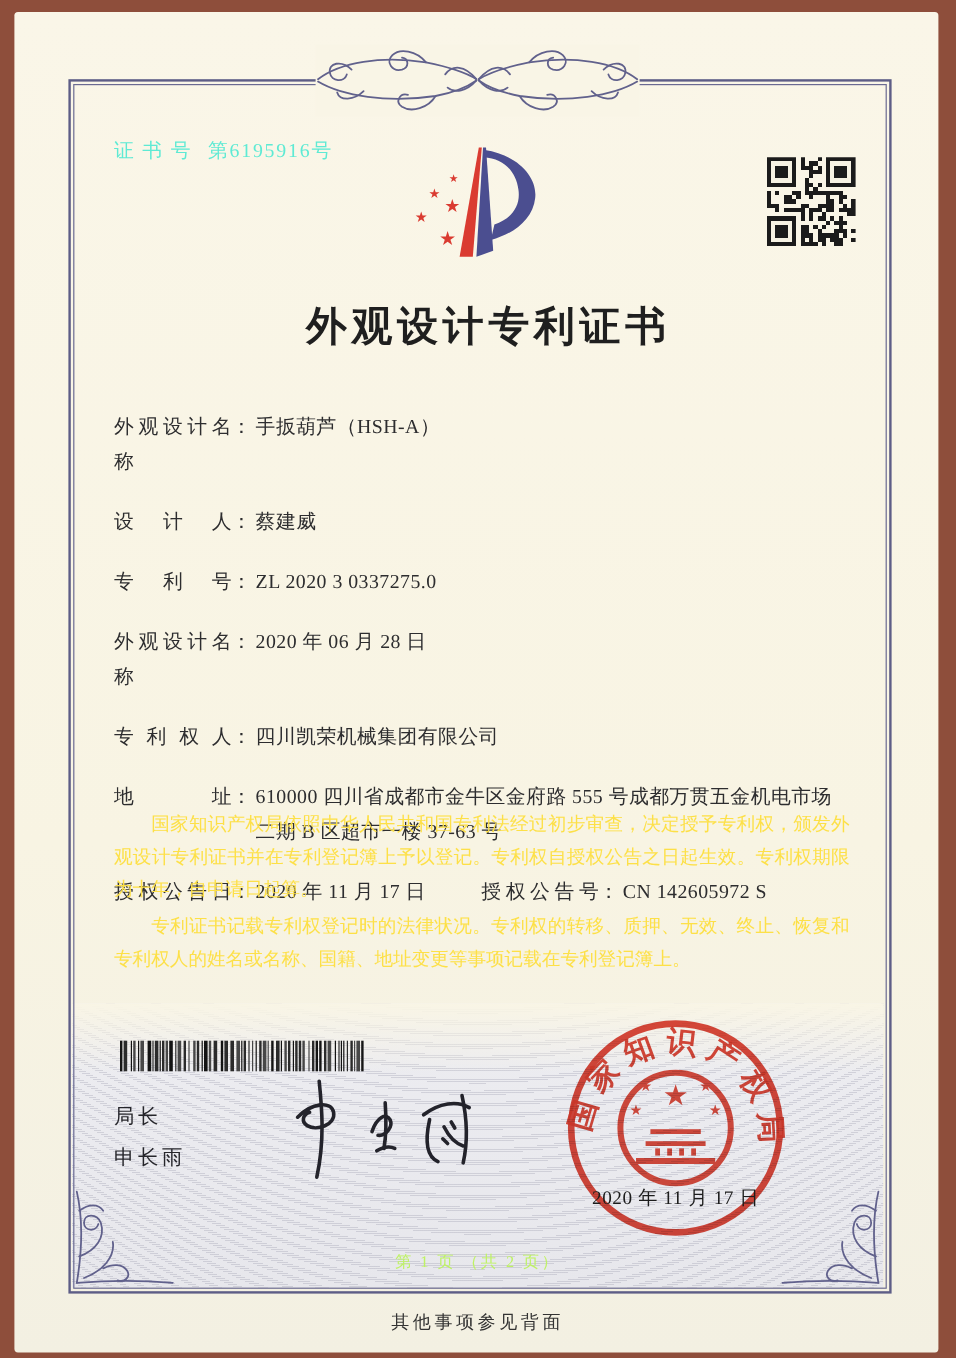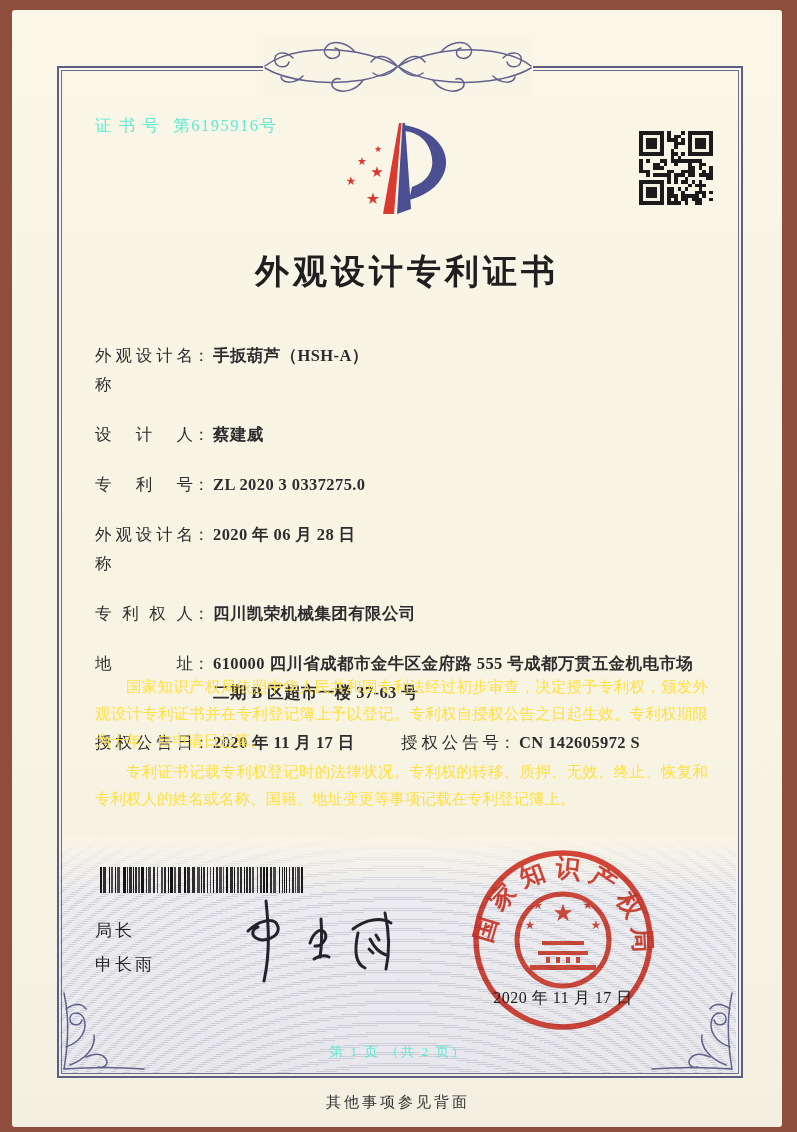--- a/index.html
+++ b/index.html
@@ -23,35 +23,35 @@
   .flourish.bl{left:60px;top:989px;}
   .flourish.br{left:648px;top:989px;transform:scaleX(-1);}
   .logo{position:absolute;left:335px;top:103px;width:170px;height:135px;}
   .qr{position:absolute;left:639px;top:131px;width:74px;height:74px;}
   .title{position:absolute;left:66px;top:249px;width:682px;text-align:center;
          font-size:34px;font-weight:bold;letter-spacing:4px;color:#1f1f1f;}
   .fields{position:absolute;left:95px;top:341px;width:614px;}
   .row{display:flex;margin-bottom:21px;font-size:16.5px;color:#2d2d2f;line-height:29px;}
   .lbl{width:98px;flex:none;text-align:justify;text-align-last:justify;}
   .colon{flex:none;width:20px;}
-  .val{flex:1;letter-spacing:.4px;font-weight:bold;}
+  .val{flex:1;letter-spacing:.4px;}
   .val.addr{max-width:520px;}
   .grant-row .val.g1{flex:none;width:188px;}
   .paras{position:absolute;left:95px;top:675px;width:613px;font-size:15.5px;
          line-height:27px;color:#fde047;text-align:justify;font-family:Liberation Mono, monospace;}
   .paras p{margin:0 0 4px 0;text-indent:2em;}
   .barcode{position:absolute;left:100px;top:867px;width:205px;height:26px;}
   .signer{position:absolute;left:95px;top:919px;font-size:17px;color:#26262b;letter-spacing:3px;}
   .signer div{margin-bottom:11px;}
   .signature{position:absolute;left:218px;top:891px;width:195px;height:102px;}
   .seal{position:absolute;left:468px;top:845px;width:190px;height:190px;mix-blend-mode:multiply;}
   .seal-date{position:absolute;left:468px;top:988px;width:190px;text-align:center;
              font-size:16px;color:#1c1c1c;letter-spacing:.5px;}
   .page-info{position:absolute;left:57px;top:1043px;width:682px;text-align:center;
-             font-size:13.5px;color:#5eead4;letter-spacing:2px;}
+             font-size:13.5px;color:#bef264;letter-spacing:2px;}
   .back-note{position:absolute;left:57px;top:1093px;width:682px;text-align:center;
              font-size:15px;color:#333;letter-spacing:3px;}
   .deco-stroke{stroke:#61618c;fill:none;stroke-width:1.5;stroke-linecap:round;}
 </style>
 </head>
 <body>
 
 <div class="photo">
   <div class="paper"></div>
 

